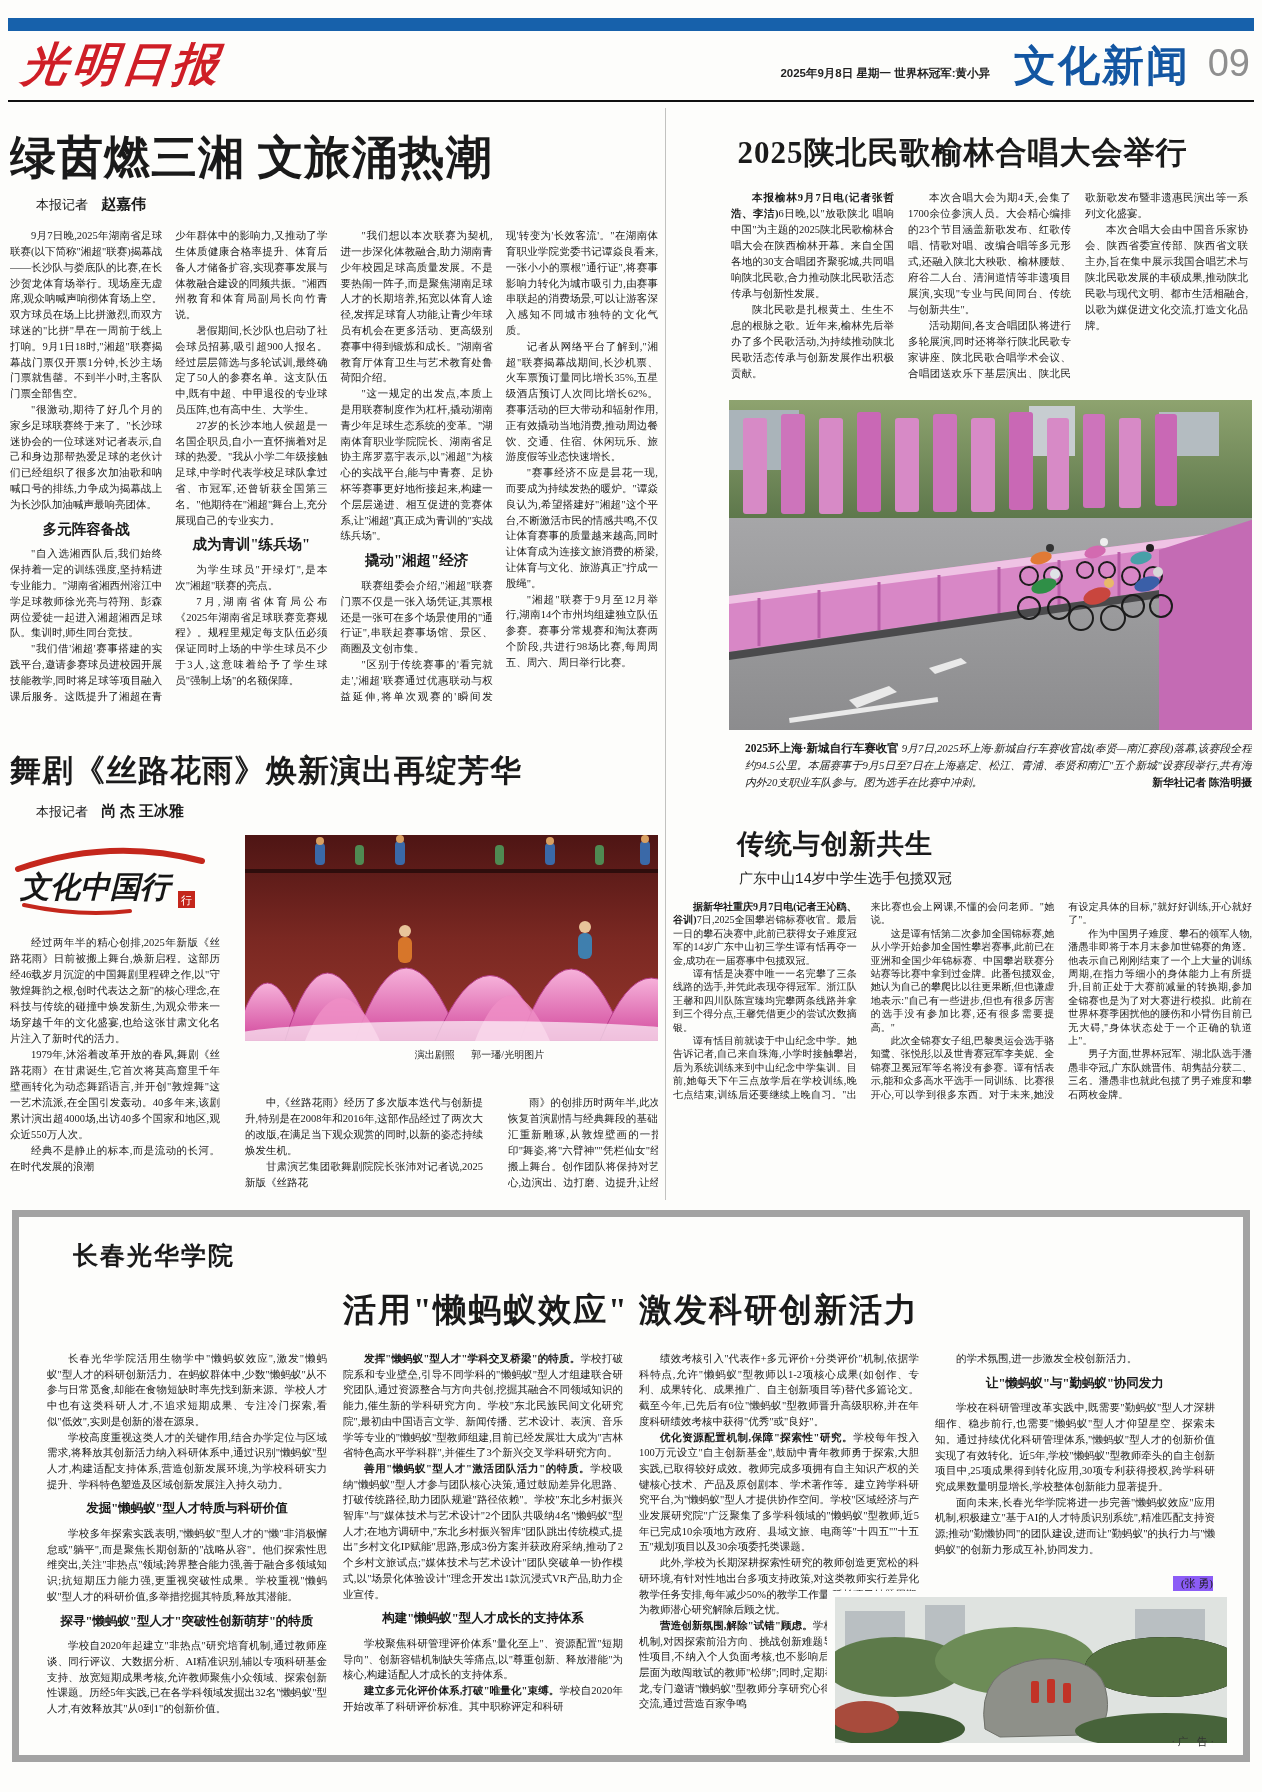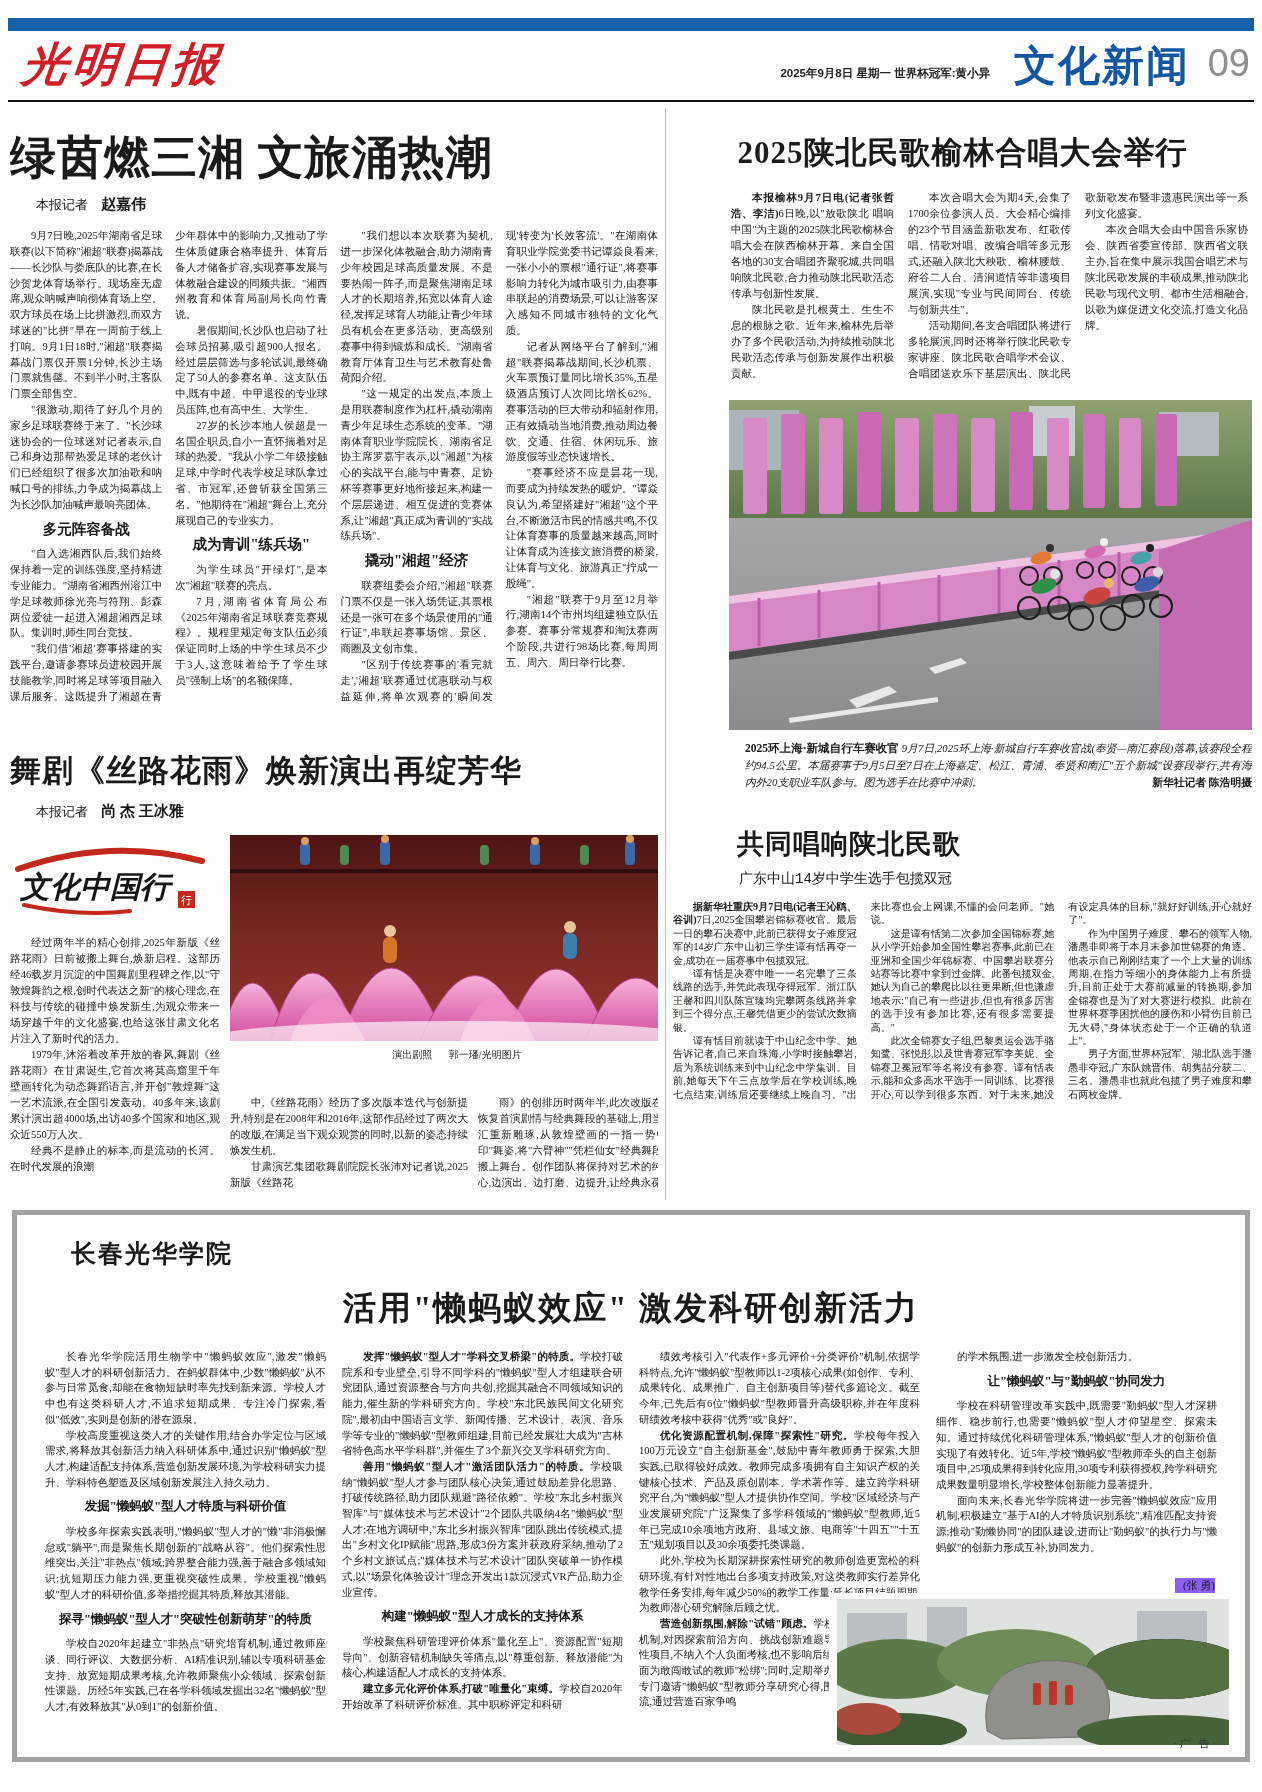--- a/index.html
+++ b/index.html
@@ -35,37 +35,37 @@
   .art-folk h2{margin:30px 0 16px 0;text-align:center;font-size:31px;font-weight:700;letter-spacing:1px;}
   .folk-cols{column-count:3;column-gap:14px;height:198px;font-size:10.5px;line-height:16px;overflow:hidden;margin:0 4px 0 58px;}
   .bike-fig{margin:12px 0 0 56px;}
   .bike-fig svg{display:block;}
   .bike-cap{margin:10px 0 0 16px;font-size:10.8px;line-height:17px;text-align:justify;font-style:italic;}
   .bike-cap .cap-lead{font-weight:bold;font-style:normal;font-size:11.5px;}
   .bike-cap .credit{font-weight:bold;float:right;font-style:normal;}
   
   .art-dance{height:462px;overflow:hidden;}
   .art-dance h2{margin:16px 0 2px 0;font-size:31px;font-weight:900;letter-spacing:1px;}
-  .dance-grid{display:grid;grid-template-columns:210px 238px 206px 1fr;column-gap:10px;margin-top:2px;}
+  .dance-grid{display:grid;grid-template-columns:210px 238px 206px 1fr;column-gap:25px;margin-top:2px;}
   .dance-badge{grid-column:1;height:84px;}
   .dance-colA{grid-column:1;grid-row:2/4;font-size:10.5px;line-height:16px;max-height:292px;overflow:hidden;}
   .dance-photo{grid-column:2/4;grid-row:1/3;}
   .dance-cap{font-size:10px;text-align:center;margin-top:3px;color:#222;}
   .dance-cap .cap-r{margin-left:14px;}
   .dance-colB,.dance-colC{grid-row:3;font-size:10.5px;line-height:16px;max-height:118px;overflow:hidden;}
   .dance-colB{grid-column:2;} .dance-colC{grid-column:3;}
   .dance-colD{grid-column:4;grid-row:1/4;font-size:10.3px;line-height:15.6px;max-height:372px;overflow:hidden;}
   
   .art-climb{height:396px;overflow:hidden;}
   .art-climb h2{margin:34px 0 2px 64px;font-size:27px;font-weight:900;letter-spacing:1px;}
   .art-climb h3{margin:8px 0 12px 66px;font-size:14px;font-weight:normal;
     font-family:Liberation Mono, monospace;}
   .climb-cols{column-count:3;column-gap:14px;height:276px;font-size:10px;line-height:13.4px;overflow:hidden;}
   
-  .ad-box{position:relative;margin:10px 12px 0 12px;height:552px;border:5px solid #a3a3a3;
+  .ad-box{position:relative;margin:10px 12px 0 12px;height:552px;border:7px solid #a3a3a3;
     padding:14px 28px;box-sizing:border-box;overflow:hidden;}
   .ad-brand{margin:8px 0 0 26px;font-size:25px;font-weight:900;letter-spacing:2px;}
   .ad-title{text-align:center;font-size:33px;font-weight:900;letter-spacing:2px;margin:16px 0 18px 0;}
   .ad-cols{display:flex;gap:16px;height:400px;overflow:hidden;}
   .ad-col{flex:1;min-width:0;font-size:10.5px;line-height:15.7px;overflow:hidden;}
   .ad-col h4.subhead{font-size:12.5px;}
   .ad-photo{position:absolute;right:8px;bottom:6px;width:400px;height:152px;background:#fdfdfb;
     padding:6px 0 0 8px;}
   .ad-sig{position:absolute;right:30px;bottom:164px;background:#8b5cf6;font-size:11px;padding-left:8px;}
   .ad-mark{position:absolute;right:26px;bottom:6px;font-size:10.5px;color:#333;letter-spacing:3px;}
@@ -309,21 +309,21 @@
           </svg>
           <figcaption class="bike-cap">
             <span class="cap-lead">2025环上海·新城自行车赛收官</span>
             <span>9月7日,2025环上海·新城自行车赛收官战(奉贤—南汇赛段)落幕,该赛段全程约94.5公里。本届赛事于9月5日至7日在上海嘉定、松江、青浦、奉贤和南汇"五个新城"设赛段举行,共有海内外20支职业车队参与。图为选手在比赛中冲刺。</span>
             <span class="credit">新华社记者 陈浩明摄</span>
           </figcaption>
         </figure>
       </section>
 
       <section class="art-climb">
-        <h2>共同唱响陕北民歌</h2>
+        <h2>传统与创新共生</h2>
         <h3>广东中山14岁中学生选手包揽双冠</h3>
         <div class="climb-cols">
             <p class="para"><span class="lead-bold">据新华社重庆9月7日电(记者王沁鸥、谷训)</span>7日,2025全国攀岩锦标赛收官。最后一日的攀石决赛中,此前已获得女子难度冠军的14岁广东中山初三学生谭有恬再夺一金,成功在一届赛事中包揽双冠。</p>
             <p class="para">谭有恬是决赛中唯一一名完攀了三条线路的选手,并凭此表现夺得冠军。浙江队王馨和四川队陈宣臻均完攀两条线路并拿到三个得分点,王馨凭借更少的尝试次数摘银。</p>
             <p class="para">谭有恬目前就读于中山纪念中学。她告诉记者,自己来自珠海,小学时接触攀岩,后为系统训练来到中山纪念中学集训。目前,她每天下午三点放学后在学校训练,晚七点结束,训练后还要继续上晚自习。"出来比赛也会上网课,不懂的会问老师。"她说。</p>
             <p class="para">这是谭有恬第二次参加全国锦标赛,她从小学开始参加全国性攀岩赛事,此前已在亚洲和全国少年锦标赛、中国攀岩联赛分站赛等比赛中拿到过金牌。此番包揽双金,她认为自己的攀爬比以往更果断,但也谦虚地表示:"自己有一些进步,但也有很多厉害的选手没有参加比赛,还有很多需要提高。"</p>
             <p class="para">此次全锦赛女子组,巴黎奥运会选手骆知鹭、张悦彤,以及世青赛冠军李美妮、全锦赛卫冕冠军等名将没有参赛。谭有恬表示,能和众多高水平选手一同训练、比赛很开心,可以学到很多东西。对于未来,她没有设定具体的目标,"就好好训练,开心就好了"。</p>
             <p class="para">作为中国男子难度、攀石的领军人物,潘愚非即将于本月末参加世锦赛的角逐。他表示自己刚刚结束了一个上大量的训练周期,在指力等细小的身体能力上有所提升,目前正处于大赛前减量的转换期,参加全锦赛也是为了对大赛进行模拟。此前在世界杯赛季困扰他的腰伤和小臂伤目前已无大碍,"身体状态处于一个正确的轨道上"。</p>
             <p class="para">男子方面,世界杯冠军、湖北队选手潘愚非夺冠,广东队姚晋伟、胡隽喆分获二、三名。潘愚非也就此包揽了男子难度和攀石两枚金牌。</p>
           </div>

